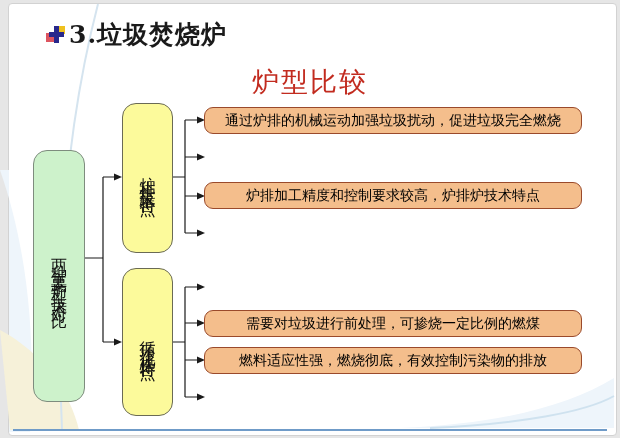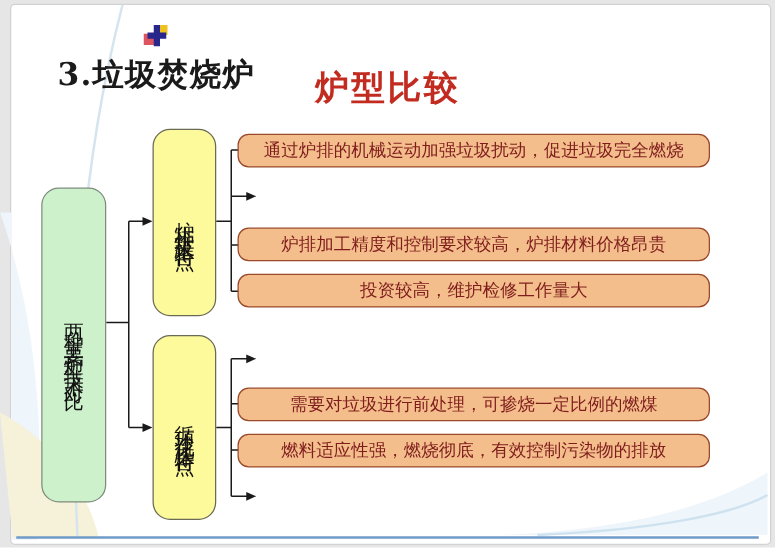--- a/index.html
+++ b/index.html
@@ -11,52 +11,52 @@
     width:620px;height:438px;background:#e6e6e6;
     font-family:"DejaVu Serif","Liberation Serif",serif;
     position:relative;overflow:hidden;
   }
   .stage{position:absolute;left:0;top:0;width:620px;height:438px;}
   .slide{
     position:absolute;left:8px;top:3px;width:607px;height:431px;
     background:#ffffff;border:1px solid #d2d2d2;border-radius:4px;
   }
   svg.deco,svg.connectors{position:absolute;left:0;top:0;pointer-events:none;}
-  .title-row{position:absolute;left:46px;top:18px;display:flex;align-items:center;gap:3px;flex-direction:column;}
+  .title-row{position:absolute;left:46px;top:18px;display:flex;align-items:center;gap:3px;}
   .bullet{position:relative;width:20px;height:22px;flex:0 0 auto;}
   .bullet .sq-red{position:absolute;left:0;top:9px;width:9px;height:9px;background:#dd5560;}
   .bullet .sq-yellow{position:absolute;left:11px;top:2px;width:8px;height:8px;background:#efc11e;}
   .bullet .plus-v{position:absolute;left:8px;top:2px;width:5px;height:17px;background:#28288c;}
   .bullet .plus-h{position:absolute;left:3px;top:8px;width:15px;height:5px;background:#28288c;}
   .page-title{
     font-size:25px;color:#1a1a1a;font-weight:600;letter-spacing:1px;white-space:nowrap;
   }
   .subtitle{
-    position:absolute;left:0;top:52px;width:620px;text-align:center;
-    font-size:27px;color:var(--subtitle);font-weight:700;letter-spacing:2px;
+    position:absolute;left:0;top:64px;width:620px;text-align:center;
+    font-size:27px;color:var(--subtitle);font-weight:400;letter-spacing:2px;
   }
   .vbox{
     position:absolute;display:flex;align-items:center;justify-content:center;
     border-radius:14px;box-sizing:border-box;
   }
   .vtext{
     writing-mode:vertical-lr;text-orientation:upright;
     font-size:16px;color:#111;line-height:1;white-space:nowrap;
   }
   .root-box{left:33px;top:150px;width:52px;height:252px;background:var(--root-fill);border:1px solid #7e8c7e;}
   .root-box .vtext{letter-spacing:6px;}
   .branch-box{width:51px;background:var(--branch-fill);border:1px solid #6a6a55;}
   .branch-1{left:122px;top:103px;height:150px;}
   .branch-2{left:122px;top:268px;height:148px;}
   .branch-box .vtext{letter-spacing:4px;}
   .item-box{
-    position:absolute;left:190px;width:378px;height:27px;box-sizing:border-box;
+    position:absolute;left:204px;width:378px;height:27px;box-sizing:border-box;
     background:var(--item-fill);border:1px solid var(--item-border);border-radius:9px;
     display:flex;align-items:center;justify-content:center;
-    font-size:14px;color:#7f1d1d;white-space:nowrap;overflow:hidden;
+    font-size:14px;color:#000000;white-space:nowrap;overflow:hidden;
   }
   .i0{top:107px}.i1{top:144px}.i2{top:182px}.i3{top:219px}
   .i4{top:274px}.i5{top:310px}.i6{top:347px}.i7{top:384px}
   .bottom-line{position:absolute;left:13px;top:429px;width:594px;height:2px;background:var(--accent-line);}
 </style>
 </head>
 <body>
 
 <div class="stage">
   <div class="slide"></div>
@@ -106,19 +106,18 @@
   </div>
 
   <div class="vbox branch-box branch-1">
     <span class="vtext">炉排炉技术特点</span>
   </div>
   <div class="vbox branch-box branch-2">
     <span class="vtext">循环流化床特点</span>
   </div>
 
   <div class="item-box i0">通过炉排的机械运动加强垃圾扰动，促进垃圾完全燃烧</div>
-  <div class="item-box i2">炉排加工精度和控制要求较高，炉排材料价格昂贵</div>
-  <div class="item-box i3">投资较高，维护检修工作量大</div>
+  <div class="item-box i2">炉排加工精度和控制要求较高，炉排炉技术特点</div>
   <div class="item-box i6">燃料适应性强，燃烧彻底，有效控制污染物的排放</div>
   <div class="item-box i5">需要对垃圾进行前处理，可掺烧一定比例的燃煤</div>
 
   <div class="bottom-line"></div>
 </div>
 
 </body></html>

